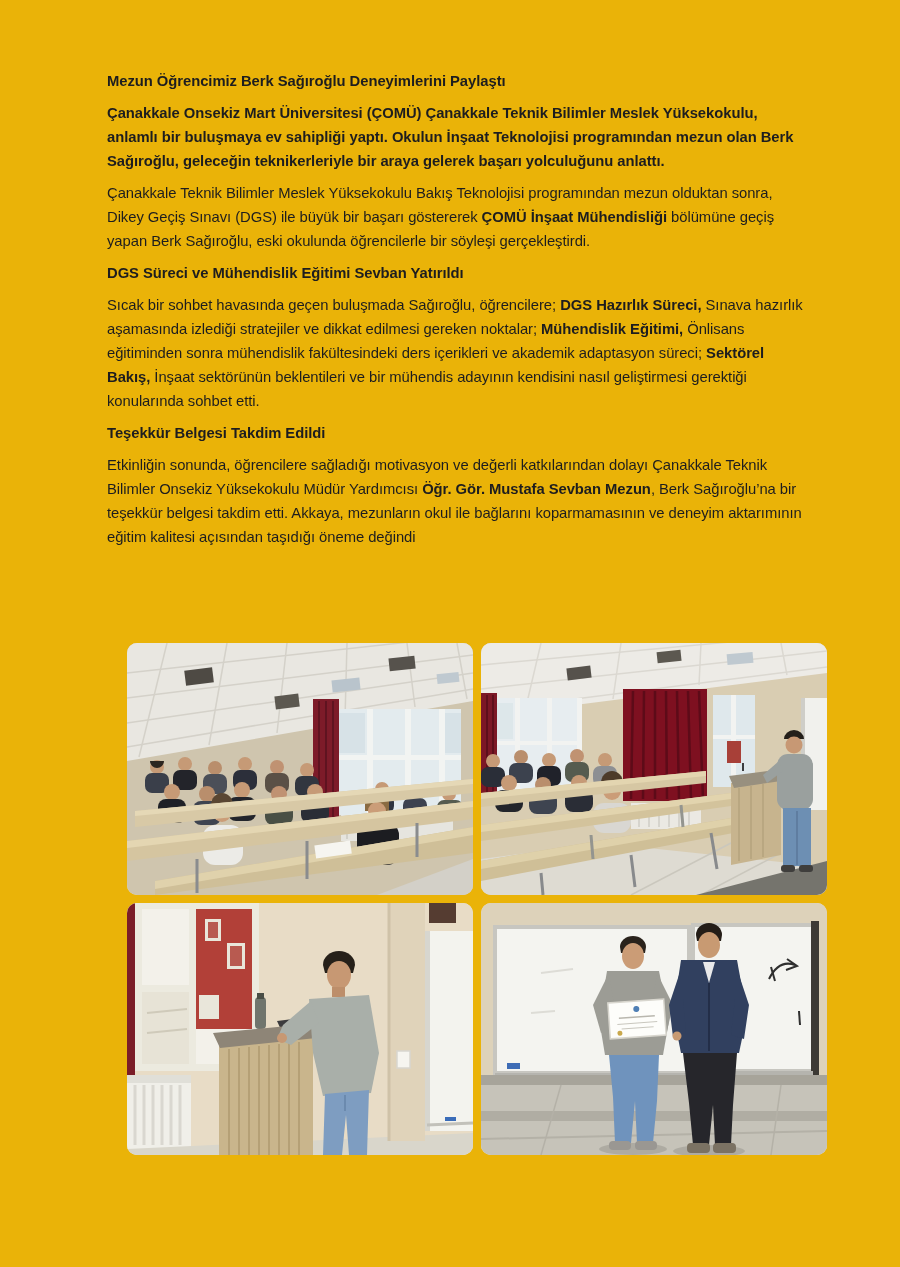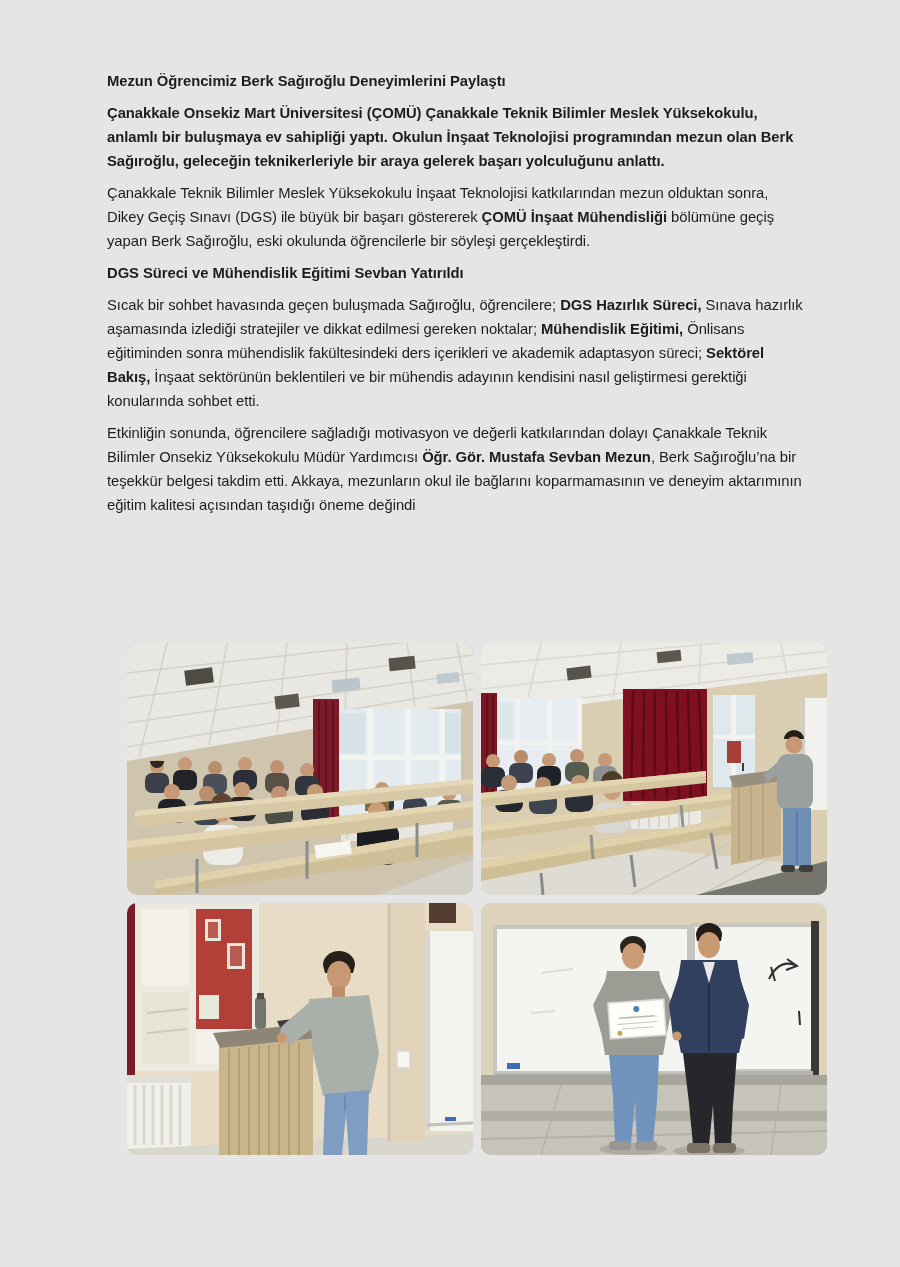--- a/index.html
+++ b/index.html
@@ -1,17 +1,17 @@
 <!DOCTYPE html>
 <html><head>
 <meta charset="utf-8">
 <style>
   html,body { margin:0; padding:0; background:#ffffff; }
   .page {
-    position:relative; width:900px; height:1267px; background:#e5e5e5;
+    position:relative; width:900px; height:1267px; background:#eab308;
     overflow:hidden; font-family:"Liberation Sans", sans-serif; color:#1d1d1f;
   }
   .content {
     position:absolute; left:107px; top:69px; width:700px;
     font-size:14.8px; line-height:24px; letter-spacing:-0.05px;
   }
   .content h1, .content h2, .content h3 {
     font-size:14.8px; line-height:24px; font-weight:700; margin:0 0 8px 0;
   }
   .content p { margin:0 0 8px 0; }
@@ -29,27 +29,28 @@
 </head>
 <body>
 
 <div class="page">
 
   <div class="content">
     <h1>Mezun Öğrencimiz Berk Sağıroğlu Deneyimlerini Paylaştı</h1>
 
     <p class="lead">Çanakkale Onsekiz Mart Üniversitesi (ÇOMÜ) Çanakkale Teknik Bilimler Meslek Yüksekokulu, anlamlı bir buluşmaya ev sahipliği yaptı. Okulun İnşaat Teknolojisi programından mezun olan Berk Sağıroğlu, geleceğin teknikerleriyle bir araya gelerek başarı yolculuğunu anlattı.</p>
 
-    <p><span>Çanakkale Teknik Bilimler Meslek Yüksekokulu İnşaat Teknolojisi katkılarından mezun olduktan sonra, Dikey Geçiş Sınavı (DGS) ile büyük bir başarı göstererek </span><b>ÇOMÜ İnşaat Mühendisliği</b><span> bölümüne geçiş yapan Berk Sağıroğlu, eski okulunda öğrencilerle bir söyleşi gerçekleştirdi.</span></p>
+    <p><span>Çanakkale Teknik Bilimler Meslek Yüksekokulu Bakış Teknolojisi programından mezun olduktan sonra, Dikey Geçiş Sınavı (DGS) ile büyük bir başarı göstererek </span><b>ÇOMÜ İnşaat Mühendisliği</b><span> bölümüne geçiş yapan Berk Sağıroğlu, eski okulunda öğrencilerle bir söyleşi gerçekleştirdi.</span></p>
 
     <h2>DGS Süreci ve Mühendislik Eğitimi Sevban Yatırıldı</h2>
 
     <p><span>Sıcak bir sohbet havasında geçen buluşmada Sağıroğlu, öğrencilere; </span><b>DGS Hazırlık Süreci,</b><span> Sınava hazırlık aşamasında izlediği stratejiler ve dikkat edilmesi gereken noktalar; </span><b>Mühendislik Eğitimi,</b><span> Önlisans eğitiminden sonra mühendislik fakültesindeki ders içerikleri ve akademik adaptasyon süreci; </span><b>Sektörel Bakış,</b><span> İnşaat sektörünün beklentileri ve bir mühendis adayının kendisini nasıl geliştirmesi gerektiği konularında sohbet etti.</span></p>
 
 
+    <h3>Teşekkür Belgesi Takdim Edildi</h3>
 
     <p><span>Etkinliğin sonunda, öğrencilere sağladığı motivasyon ve değerli katkılarından dolayı Çanakkale Teknik Bilimler Onsekiz Yüksekokulu Müdür Yardımcısı </span><b>Öğr. Gör. Mustafa Sevban Mezun</b><span>, Berk Sağıroğlu’na bir teşekkür belgesi takdim etti. Akkaya, mezunların okul ile bağlarını koparmamasının ve deneyim aktarımının eğitim kalitesi açısından taşıdığı öneme değindi</span></p>
   </div>
 
   <div class="photo-grid">
 
     <figure>
       <svg width="346" height="252" viewBox="0 0 346 252">
         <rect x="0" y="0" width="346" height="252" fill="#cfc5ae"></rect>
         <g>

